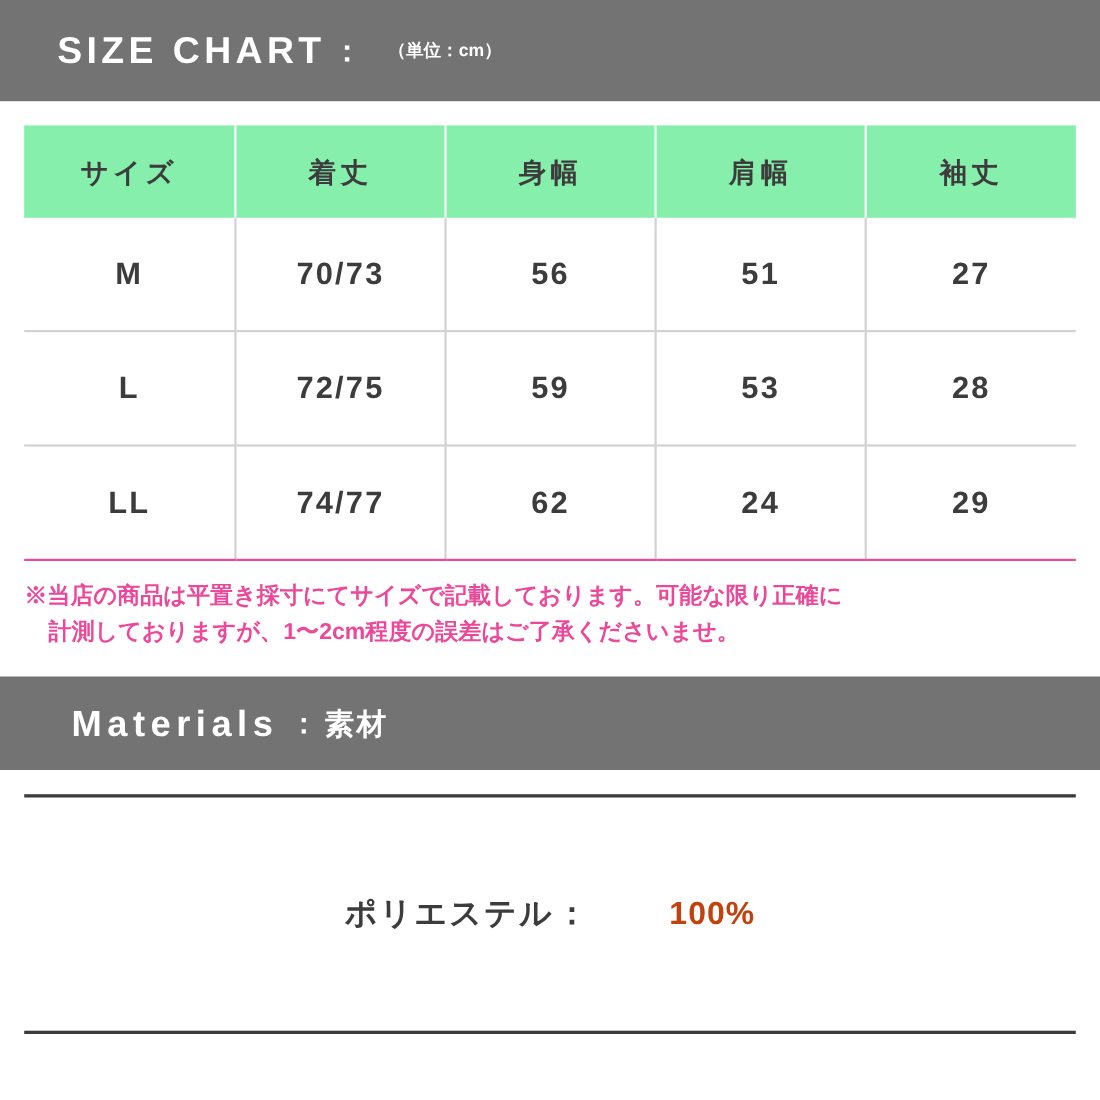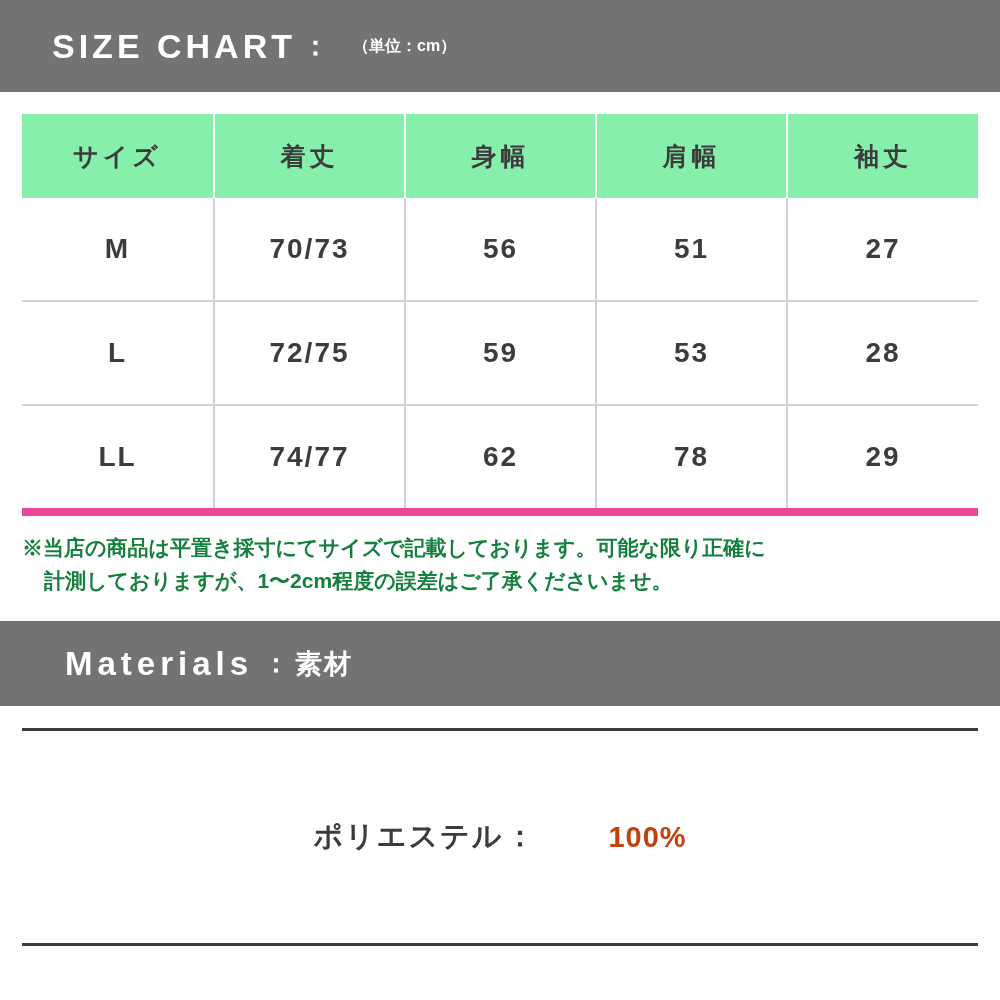--- a/index.html
+++ b/index.html
@@ -85,35 +85,35 @@
     height: 100px;
     font-size: 28px;
     letter-spacing: 2px;
     border-bottom: 2px solid #d2d2d2;
     border-right: 2px solid #d2d2d2;
   }
   table.size-table tbody td:last-child {
     border-right: none;
   }
   table.size-table tbody tr:last-child td {
-    border-bottom: 8px solid #ec4899;
+    border-bottom: 2px solid #ec4899;
   }
   .col-0 { width: 192px; }
   .col-1 { width: 191px; }
   .col-2 { width: 191px; }
   .col-3 { width: 191px; }
   .col-4 { width: 191px; }
 
   
   .note {
     padding: 16px 22px 0 22px;
     font-size: 21px;
     font-weight: bold;
     line-height: 1.55;
-    color: #15803d;
+    color: #ec4899;
     letter-spacing: 0px;
   }
   .note .line {
     display: block;
     white-space: nowrap;
   }
   .note .line2 {
     padding-left: 22px;
   }
 
@@ -223,21 +223,21 @@
           <td>L</td>
           <td>72/75</td>
           <td>59</td>
           <td>53</td>
           <td>28</td>
         </tr>
         <tr>
           <td>LL</td>
           <td>74/77</td>
           <td>62</td>
-          <td>78</td>
+          <td>24</td>
           <td>29</td>
         </tr>
       </tbody>
     </table>
   </div>
 
   <div class="note">
     <span class="line line1">※当店の商品は平置き採寸にてサイズで記載しております。可能な限り正確に</span>
     <span class="line line2">計測しておりますが、1〜2cm程度の誤差はご了承くださいませ。</span>
   </div>

